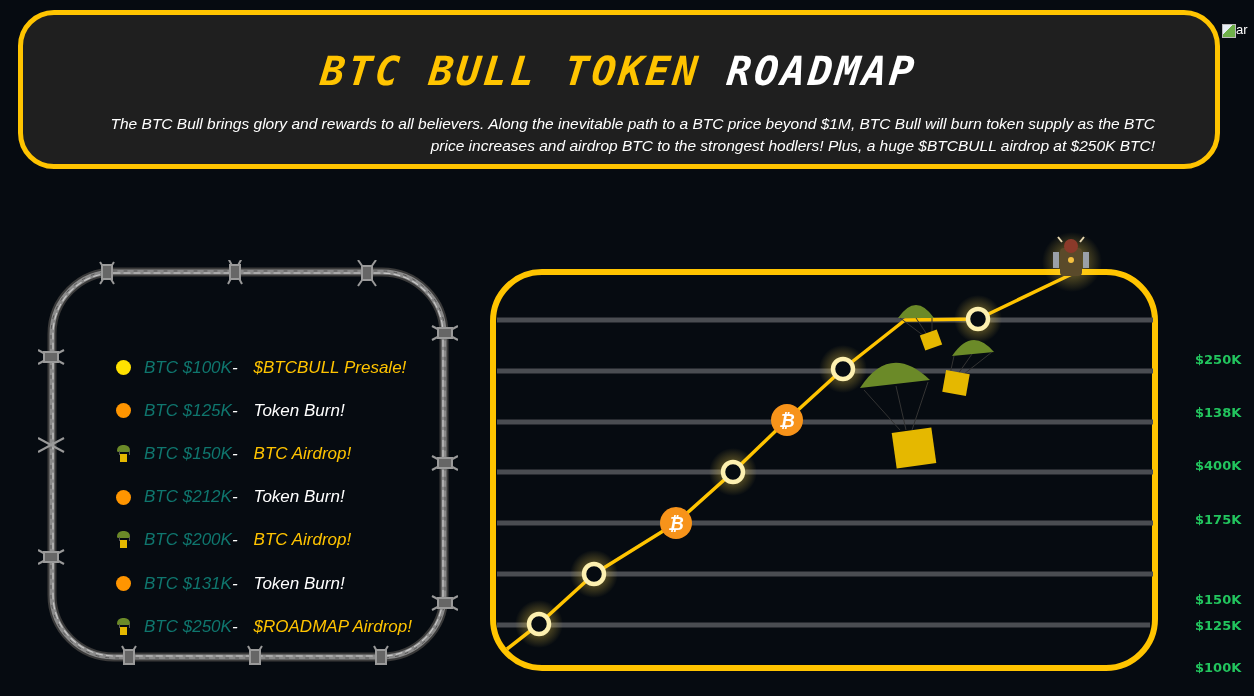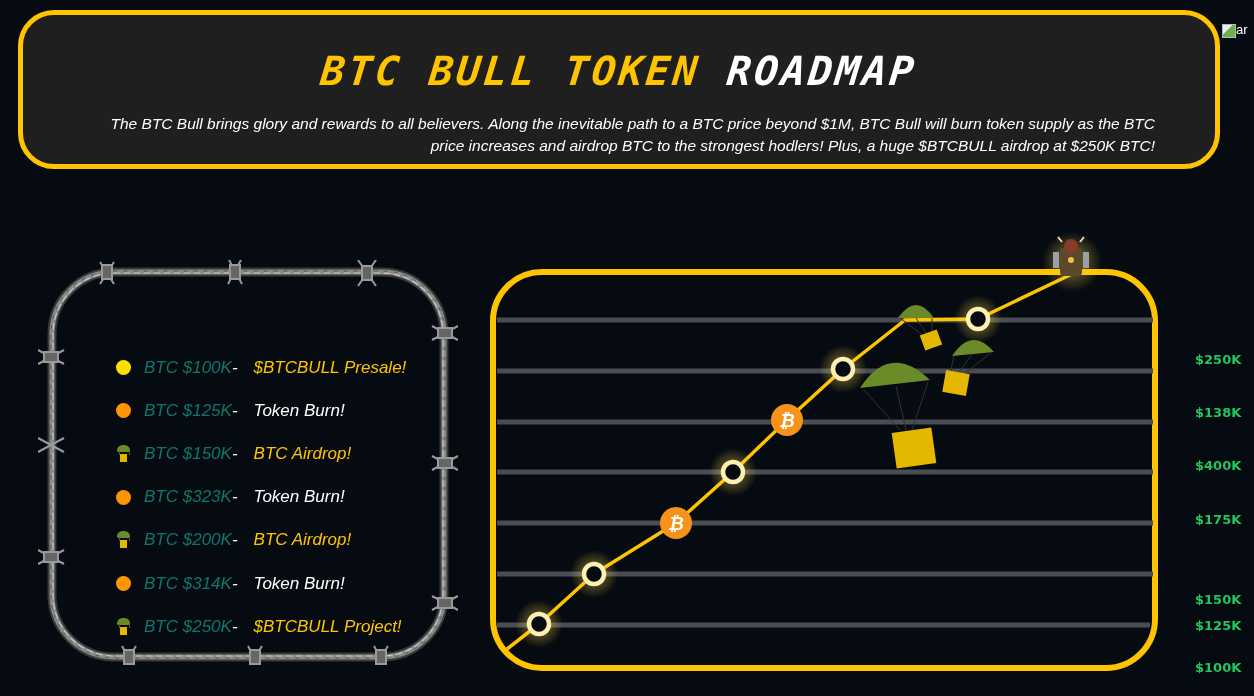--- a/index.html
+++ b/index.html
@@ -153,49 +153,49 @@
           <span class="cap"></span>
           <span class="str"></span>
           <span class="box"></span>
         </span>
       <span class="price">BTC $150K</span>
         <span class="sep"> - </span>
         <span class="event" style="color:#ffc400">BTC Airdrop!</span>
     </li>
     <li class="ms-item">
       <span class="dot" style="background:#ff9500"></span>
-      <span class="price">BTC $323K</span>
+      <span class="price">BTC $212K</span>
         <span class="sep"> - </span>
         <span class="event" style="color:#ffffff">Token Burn!</span>
     </li>
     <li class="ms-item">
       <span class="chute">
           <span class="cap"></span>
           <span class="str"></span>
           <span class="box"></span>
         </span>
       <span class="price">BTC $200K</span>
         <span class="sep"> - </span>
         <span class="event" style="color:#ffc400">BTC Airdrop!</span>
     </li>
     <li class="ms-item">
       <span class="dot" style="background:#ff9500"></span>
-      <span class="price">BTC $314K</span>
+      <span class="price">BTC $131K</span>
         <span class="sep"> - </span>
         <span class="event" style="color:#ffffff">Token Burn!</span>
     </li>
     <li class="ms-item">
       <span class="chute">
           <span class="cap"></span>
           <span class="str"></span>
           <span class="box"></span>
         </span>
       <span class="price">BTC $250K</span>
         <span class="sep"> - </span>
-        <span class="event" style="color:#ffc400">$BTCBULL Project!</span>
+        <span class="event" style="color:#ffc400">$ROADMAP Airdrop!</span>
     </li>
   </ul>
 </div>
 
 <div class="chart-frame"></div>
 <svg class="chart-svg" width="1254" height="696" viewBox="0 0 1254 696">
   <defs>
     <radialGradient id="glow">
       <stop offset="0%" stop-color="#ffd84a" stop-opacity="0.55"></stop>
       <stop offset="100%" stop-color="#ffd84a" stop-opacity="0"></stop>

